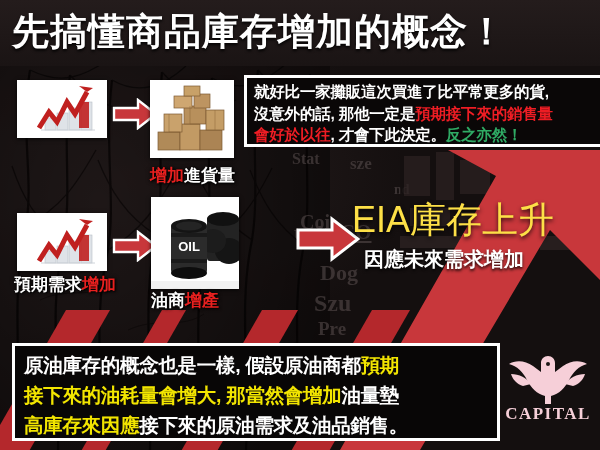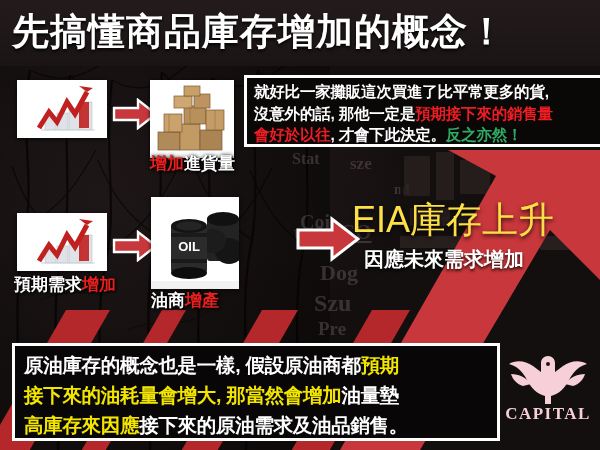--- a/index.html
+++ b/index.html
@@ -260,21 +260,21 @@
       </g>
       <g stroke="#8a6638" stroke-width=".6" opacity=".8">
         <path d="M19 34 L19 52"></path>
           <path d="M40 26 L40 44"></path>
           <path d="M65 30 L65 50"></path>
         <path d="M19 52 L30 52"></path>
           <path d="M40 44 L50 44"></path>
       </g>
     </svg>
   </div>
-  <div class="caption" style="left:150px; top:152px;">
+  <div class="caption" style="left:150px; top:164px;">
     <em>增加</em><span>進貨量</span>
   </div>
 
   <div class="thumb" style="left:17px; top:213px; width:90px; height:58px;">
     <svg viewBox="0 0 90 58" width="90" height="58">
       <rect width="90" height="58" fill="#ffffff"></rect>
       <g fill="#dfe3e8" stroke="#b9bfc6" stroke-width=".6">
         <rect x="28" y="38" width="11" height="12"></rect>
         <rect x="40" y="33" width="11" height="17"></rect>
         <rect x="52" y="28" width="11" height="22"></rect>

